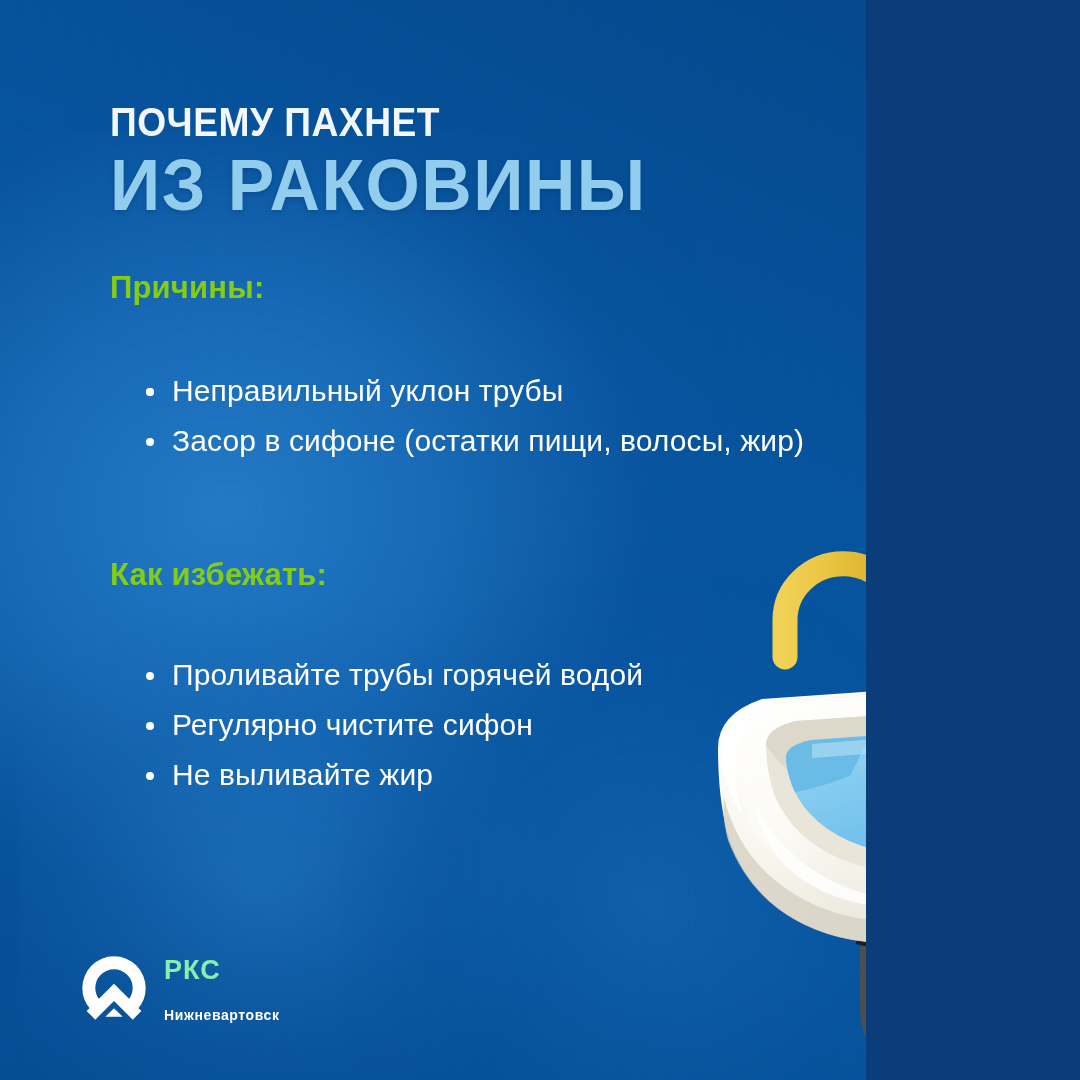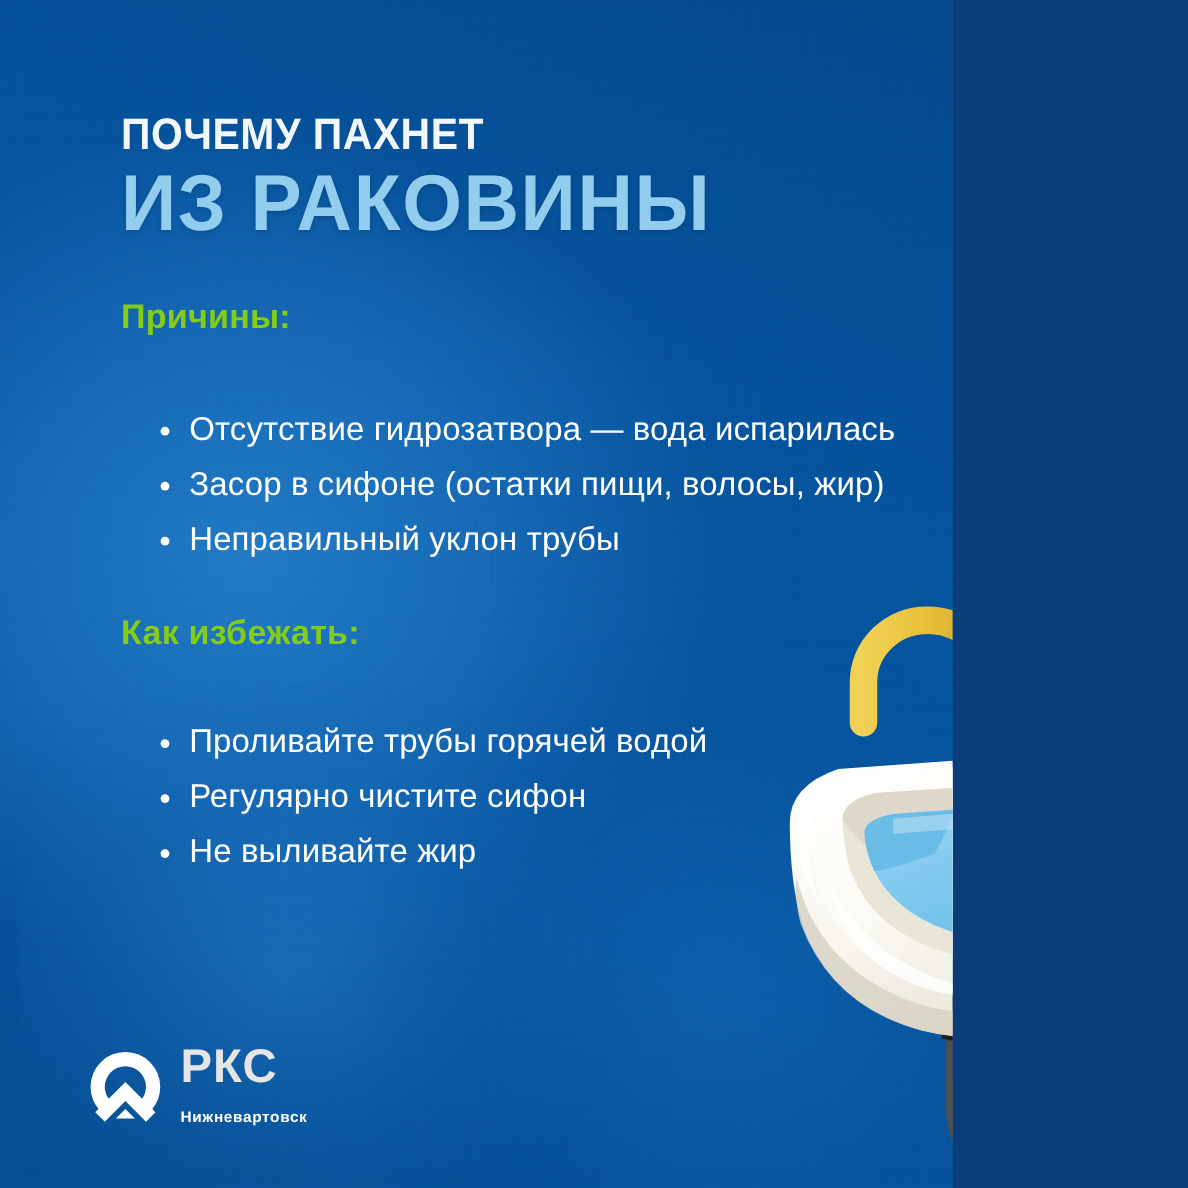--- a/index.html
+++ b/index.html
@@ -159,25 +159,25 @@
     position: absolute;
     left: 78px;
     top: 952px;
     display: flex;
     align-items: center;
     gap: 14px;
   }
   .logo-mark { width: 72px; height: 72px; display:block; }
   .logo-text { display: flex; flex-direction: column; justify-content: center; }
   .logo-title {
-    font-size: 43px;
+    font-size: 27px;
     line-height: 33px;
     font-weight: 700;
     letter-spacing: 1px;
-    color: #e5e5e5;
+    color: #86efac;
   }
   .logo-sub {
     margin-top: 20px;
     font-size: 14px;
     line-height: 16px;
     font-weight: 700;
     letter-spacing: 0.6px;
     color: #ffffff;
   }
 
@@ -208,29 +208,28 @@
     <div class="headline">
       <div class="headline-l1">ПОЧЕМУ ПАХНЕТ</div>
       <div class="headline-l2">ИЗ РАКОВИНЫ</div>
     </div>
 
     <div class="section-label causes">Причины:</div>
 
     <ul class="bullets causes">
       <li>
         <span class="dot"></span>
-        <span>Отсутствие гидрозатвора — вода испарилась</span>
+      </li>
+      <li>
+        <span class="dot"></span>
+        <span>Неправильный уклон трубы</span>
       </li>
       <li>
         <span class="dot"></span>
         <span>Засор в сифоне (остатки пищи, волосы, жир)</span>
-      </li>
-      <li>
-        <span class="dot"></span>
-        <span>Неправильный уклон трубы</span>
       </li>
     </ul>
 
     <div class="section-label avoid">Как избежать:</div>
 
     <ul class="bullets avoid">
       <li>
         <span class="dot"></span>
         <span>Проливайте трубы горячей водой</span>
       </li>

